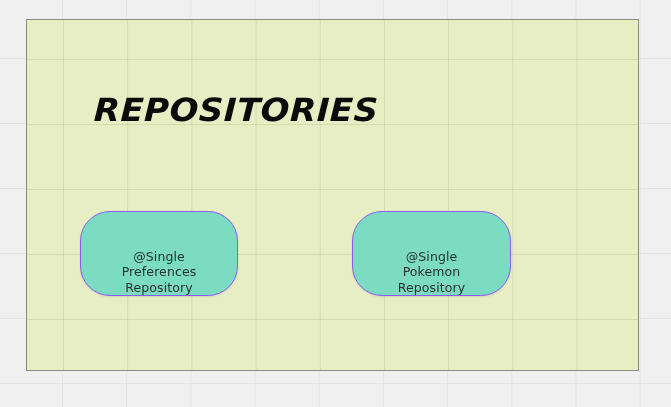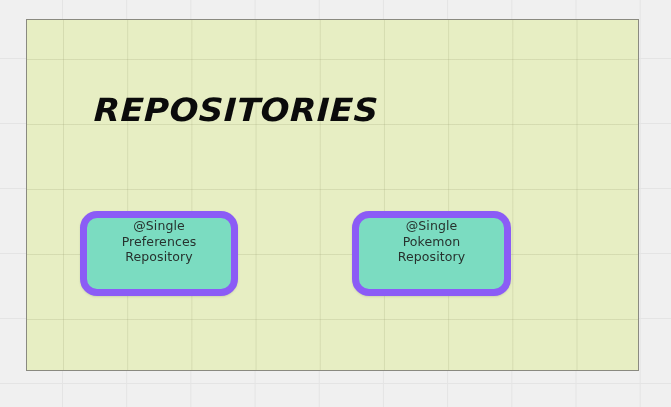--- a/index.html
+++ b/index.html
@@ -60,25 +60,25 @@
     white-space: nowrap;
     line-height: 1.1;
     transform: scaleX(1.06) skewX(-2deg);
     transform-origin: left top;
     font-variant: small-caps;
     text-transform: lowercase;
   }
   .node {
     position: absolute;
     background: #7bdcc1;
-    border: 7px solid #8b5cf6;
-    border-radius: 17px;
+    border: 1px solid #8b5cf6;
+    border-radius: 30px;
     box-sizing: border-box;
     display: flex;
-    align-items: flex-start;
+    align-items: flex-end;
     justify-content: center;
     box-shadow: 0 1px 2px rgba(90,110,90,0.18);
   }
   .node-label {
     font-family: "DejaVu Sans", sans-serif;
     font-size: 12.5px;
     line-height: 15.5px;
     color: #27322e;
     text-align: center;
     white-space: pre-line;

